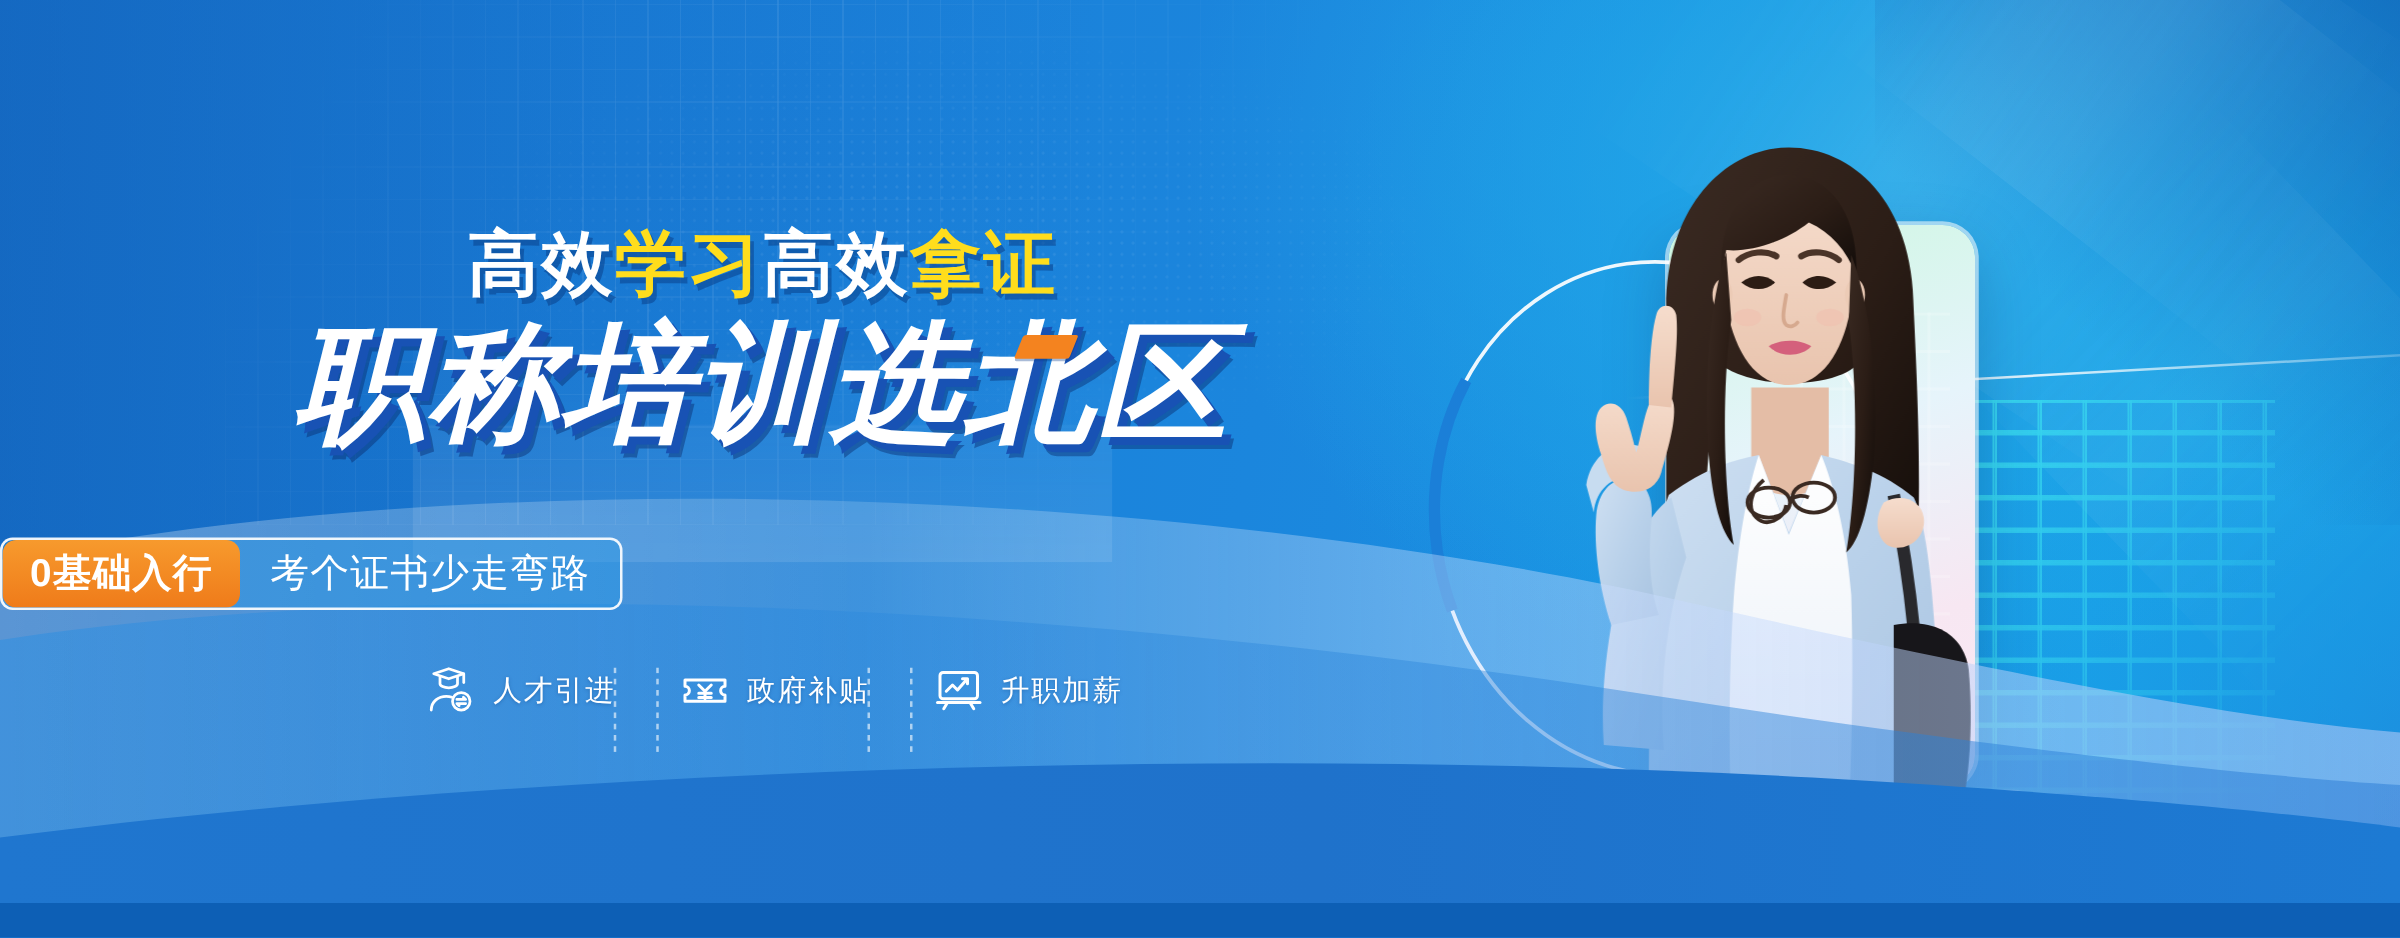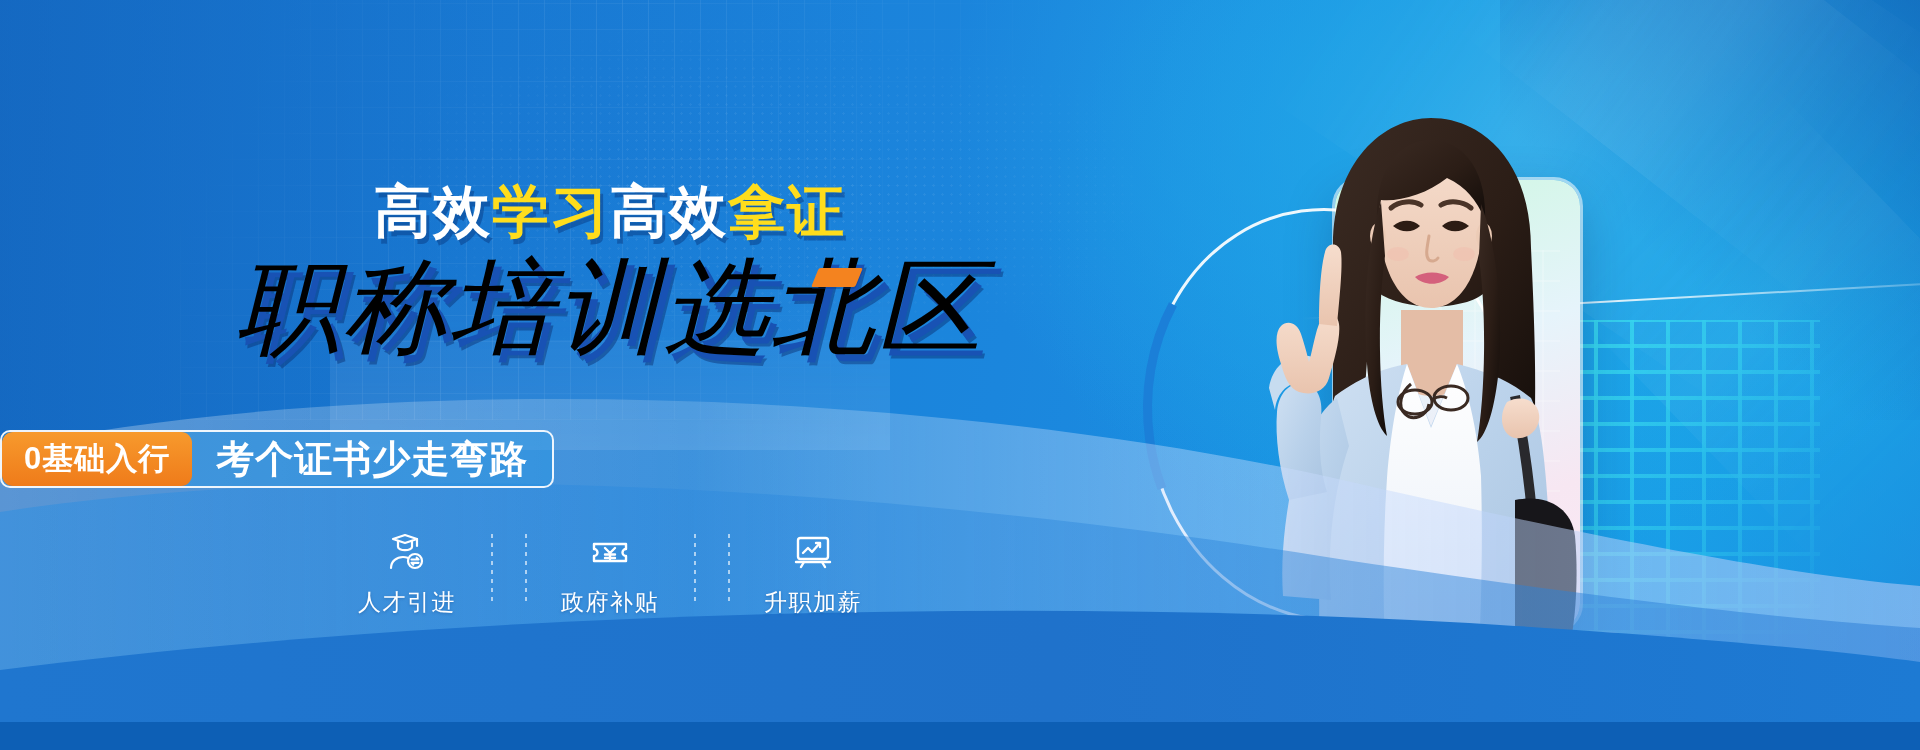--- a/index.html
+++ b/index.html
@@ -104,40 +104,40 @@
 
   
   .copy{position:absolute;left:0;top:0;width:1220px;height:750px;}
 
   .subhead{position:absolute;top:183px;width:100%;text-align:center;
     font-size:57px;font-weight:bold;letter-spacing:2px;line-height:1;white-space:nowrap;
     color:#ffffff;text-shadow:3px 5px 0 rgba(10,66,140,.55);}
   .subhead .y{color:#ffdd1c;}
 
   .headline{position:absolute;top:255px;width:100%;text-align:center;white-space:nowrap;
-    font-size:104px;font-weight:normal;font-style:italic;letter-spacing:3px;line-height:1;
-    color:#000000;
+    font-size:104px;font-weight:bold;font-style:italic;letter-spacing:3px;line-height:1;
+    color:#ffffff;
     text-shadow:6px 7px 0 #1852b4, 8px 10px 0 rgba(8,44,110,.45);}
   .orange-slash{position:absolute;top:268px;left:815px;width:44px;height:19px;
     background:#f4831f;transform:skewX(-22deg);border-radius:2px;
     box-shadow:1px 2px 0 rgba(10,60,140,.35);}
 
   .badge{position:absolute;top:430px;left:calc(50% - 610px);
     display:flex;align-items:stretch;height:58px;border-radius:10px;overflow:hidden;
     border:2px solid rgba(255,255,255,.92);
     background:rgba(36,150,228,.40);}
   .badge-left{display:flex;align-items:center;justify-content:center;padding:0 22px;
     background:linear-gradient(180deg,#f79a2d 0%, #ef7b1a 100%);
     color:#fff;font-size:31px;font-weight:bold;letter-spacing:1px;border-radius:11px;}
   .badge-right{display:flex;align-items:center;justify-content:center;padding:0 24px;
-    color:#fff;font-size:38px;font-weight:bold;letter-spacing:1px;}
+    color:#fff;font-size:31px;font-weight:normal;letter-spacing:1px;}
 
   .features{position:absolute;top:530px;left:0;width:1220px;
     display:flex;align-items:flex-start;justify-content:center;}
-  .feature{width:135px;display:flex;flex-direction:column;align-items:center;gap:13px;}
+  .feature{width:135px;display:flex;align-items:center;gap:13px;}
   .feature .ico{height:44px;display:flex;align-items:center;justify-content:center;}
   .feature .lbl{color:#ffffff;font-size:23px;letter-spacing:1.5px;white-space:nowrap;
     text-shadow:0 1px 3px rgba(8,50,110,.35);}
   .divider{width:2px;height:68px;margin:0 16px;align-self:flex-start;margin-top:4px;
     background-image:linear-gradient(180deg, rgba(255,255,255,.75) 50%, rgba(0,0,0,0) 0);
     background-size:2px 9px;background-repeat:repeat-y;opacity:.8;}
 </style>
 </head>
 <body>
 

